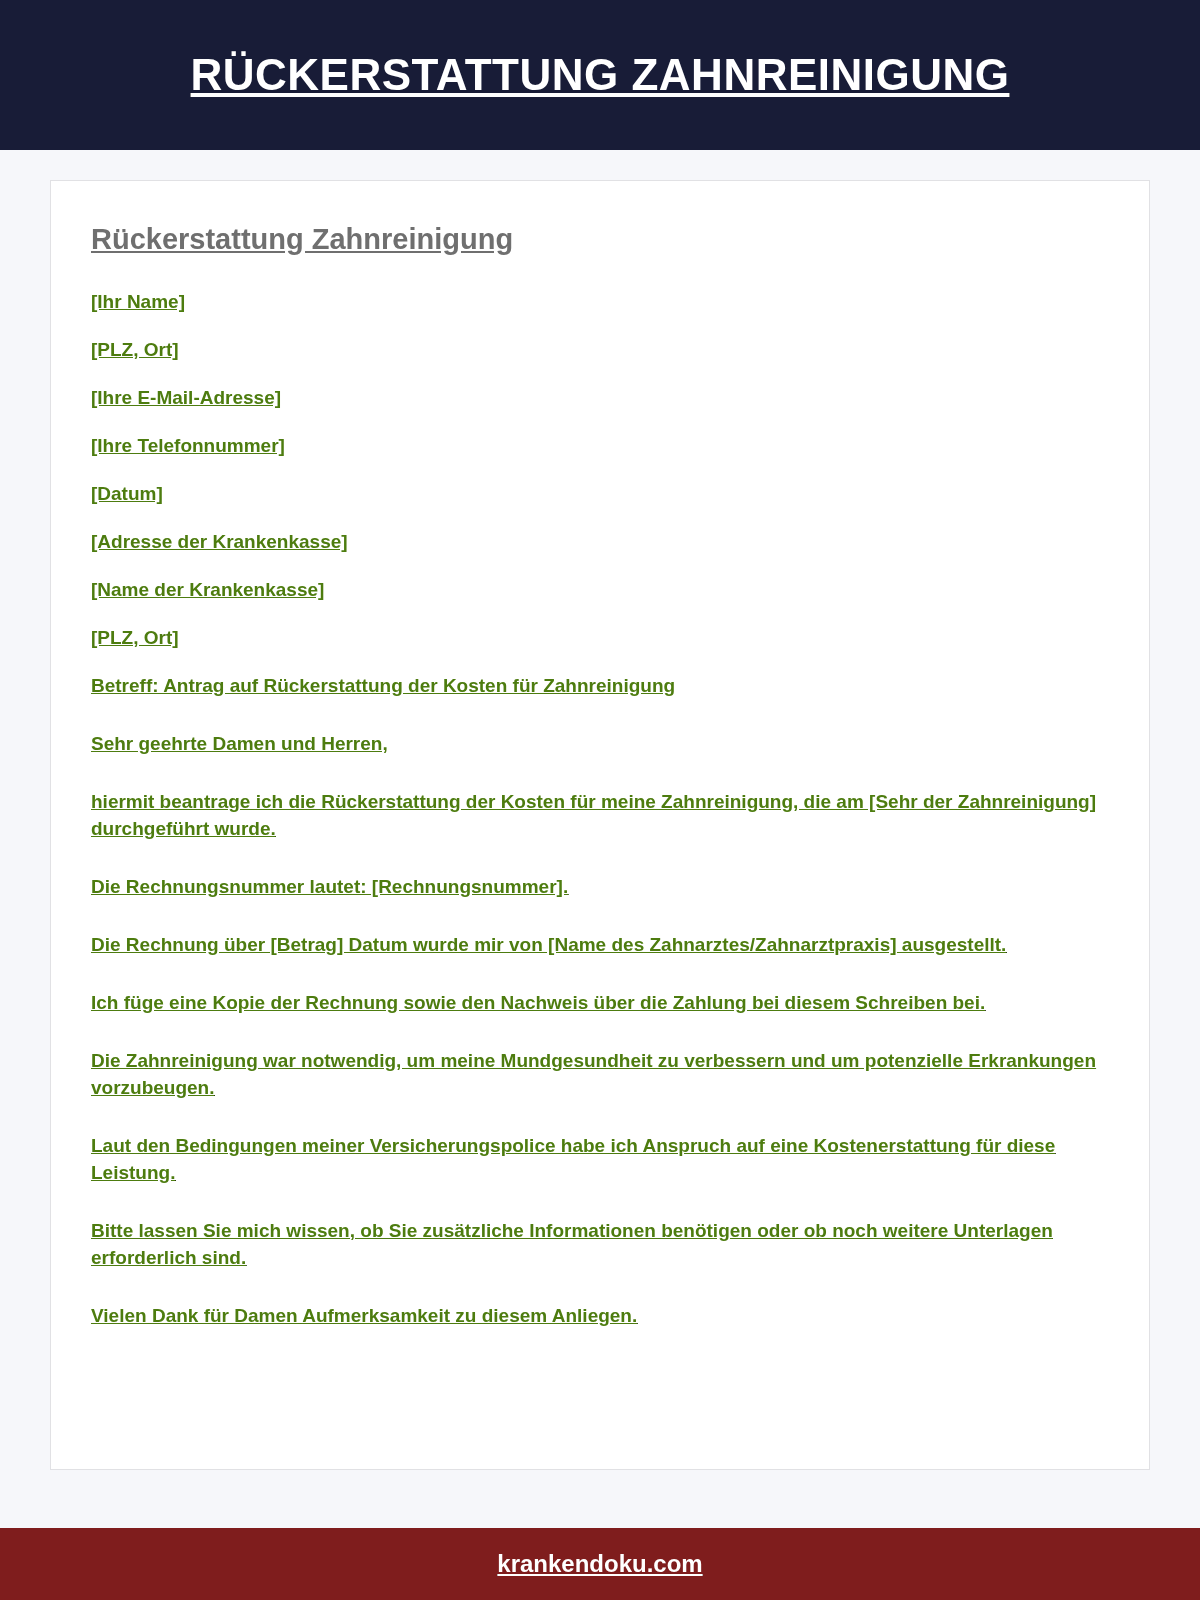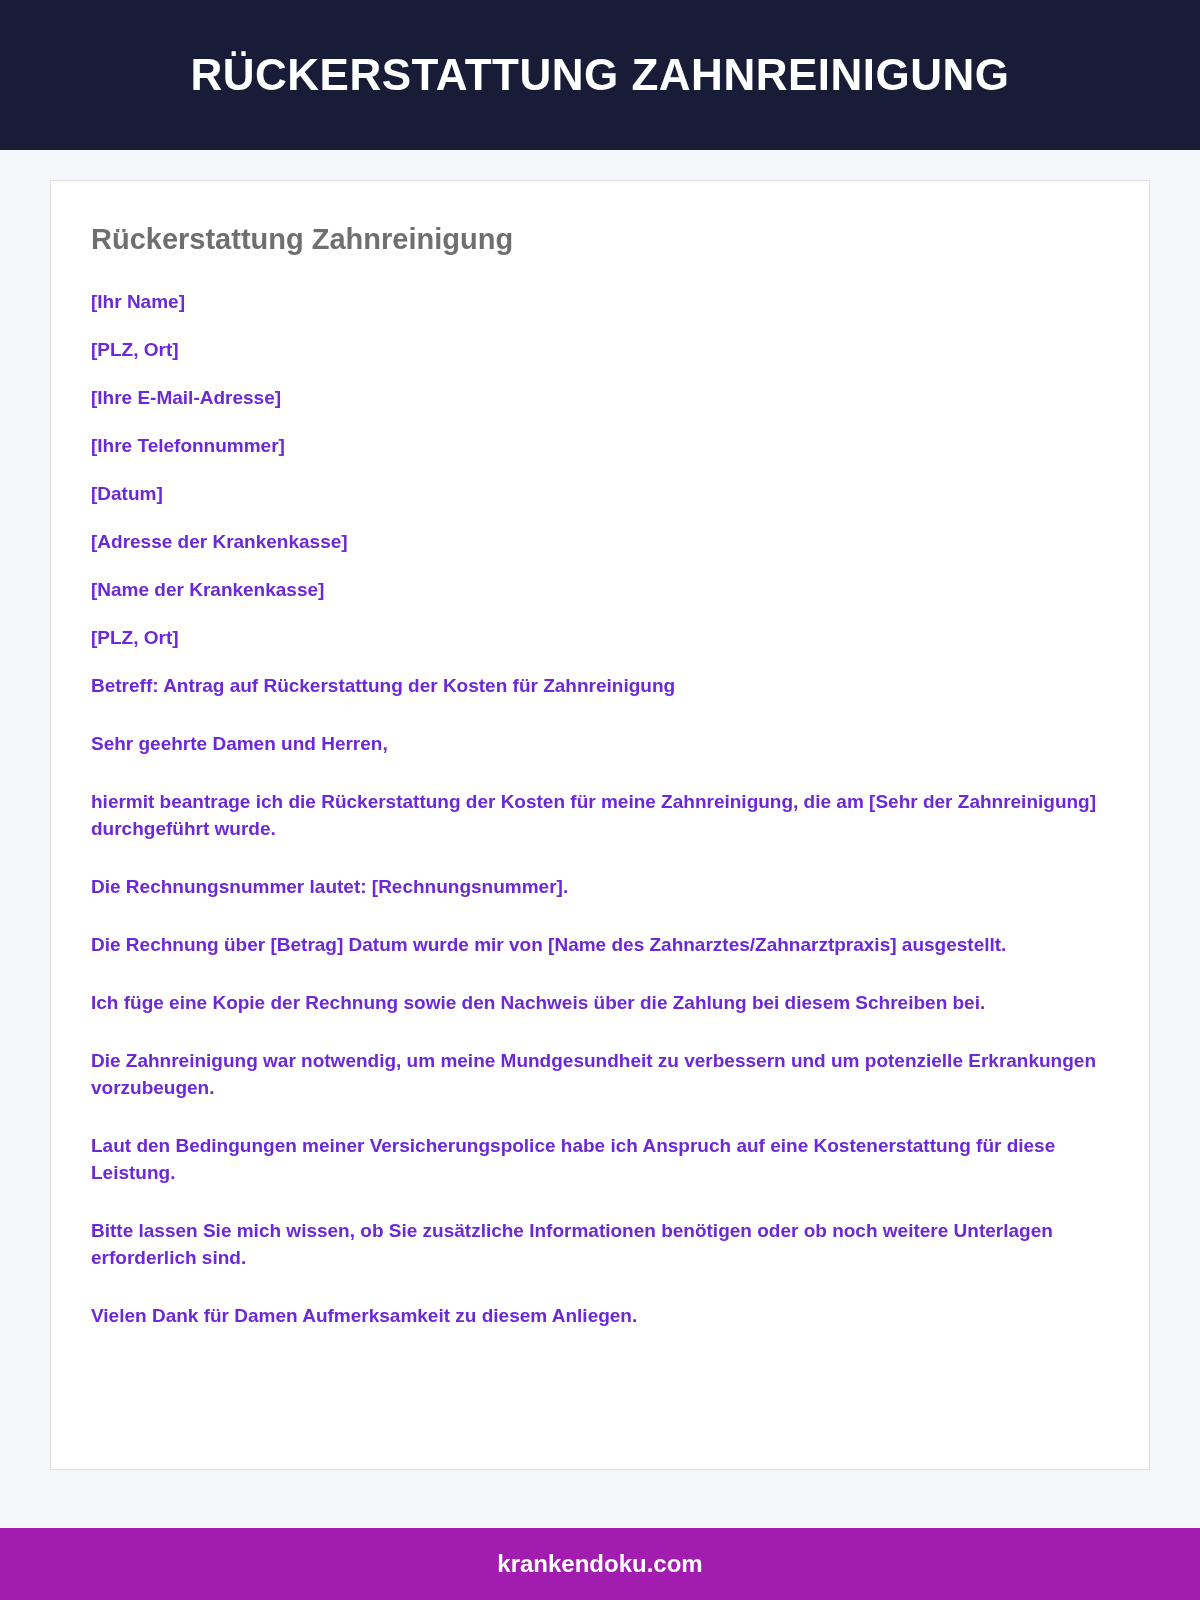--- a/index.html
+++ b/index.html
@@ -1,15 +1,15 @@
 <!DOCTYPE html>
 <html lang="de"><head>
 <meta charset="utf-8">
 <style>
-  * { box-sizing: border-box; margin: 0; padding: 0; }
+  * { box-sizing: border-box; margin: 0; padding: 0; text-decoration: underline; }
 
   html, body {
     width: 1200px;
     height: 1600px;
     overflow: hidden;
   }
 
   body {
     display: flex;
     flex-direction: column;
@@ -50,38 +50,38 @@
 
   .card h2 {
     color: #6f6f6f;
     font-size: 29px;
     font-weight: bold;
     margin: 0 0 32px 0;
   }
 
   .address-block p,
   .paragraphs p {
-    color: #6d28d9;
+    color: #4d7c0f;
     font-size: 19px;
     font-weight: bold;
     line-height: 27px;
   }
 
   .address-block p { margin: 0 0 21px 0; }
 
   .recipient-block { margin-top: 12px; }
 
   .paragraphs { margin-top: 1px; }
   .paragraphs p { margin: 0 0 31px 0; max-width: 1020px; }
 
   
   .site-footer {
     height: 72px;
     flex: 0 0 72px;
-    background: #a21caf;
+    background: #7f1d1d;
     display: flex;
     align-items: center;
     justify-content: center;
   }
   .site-footer .site-name {
     color: #ffffff;
     font-size: 24px;
     font-weight: bold;
   }
 </style>

